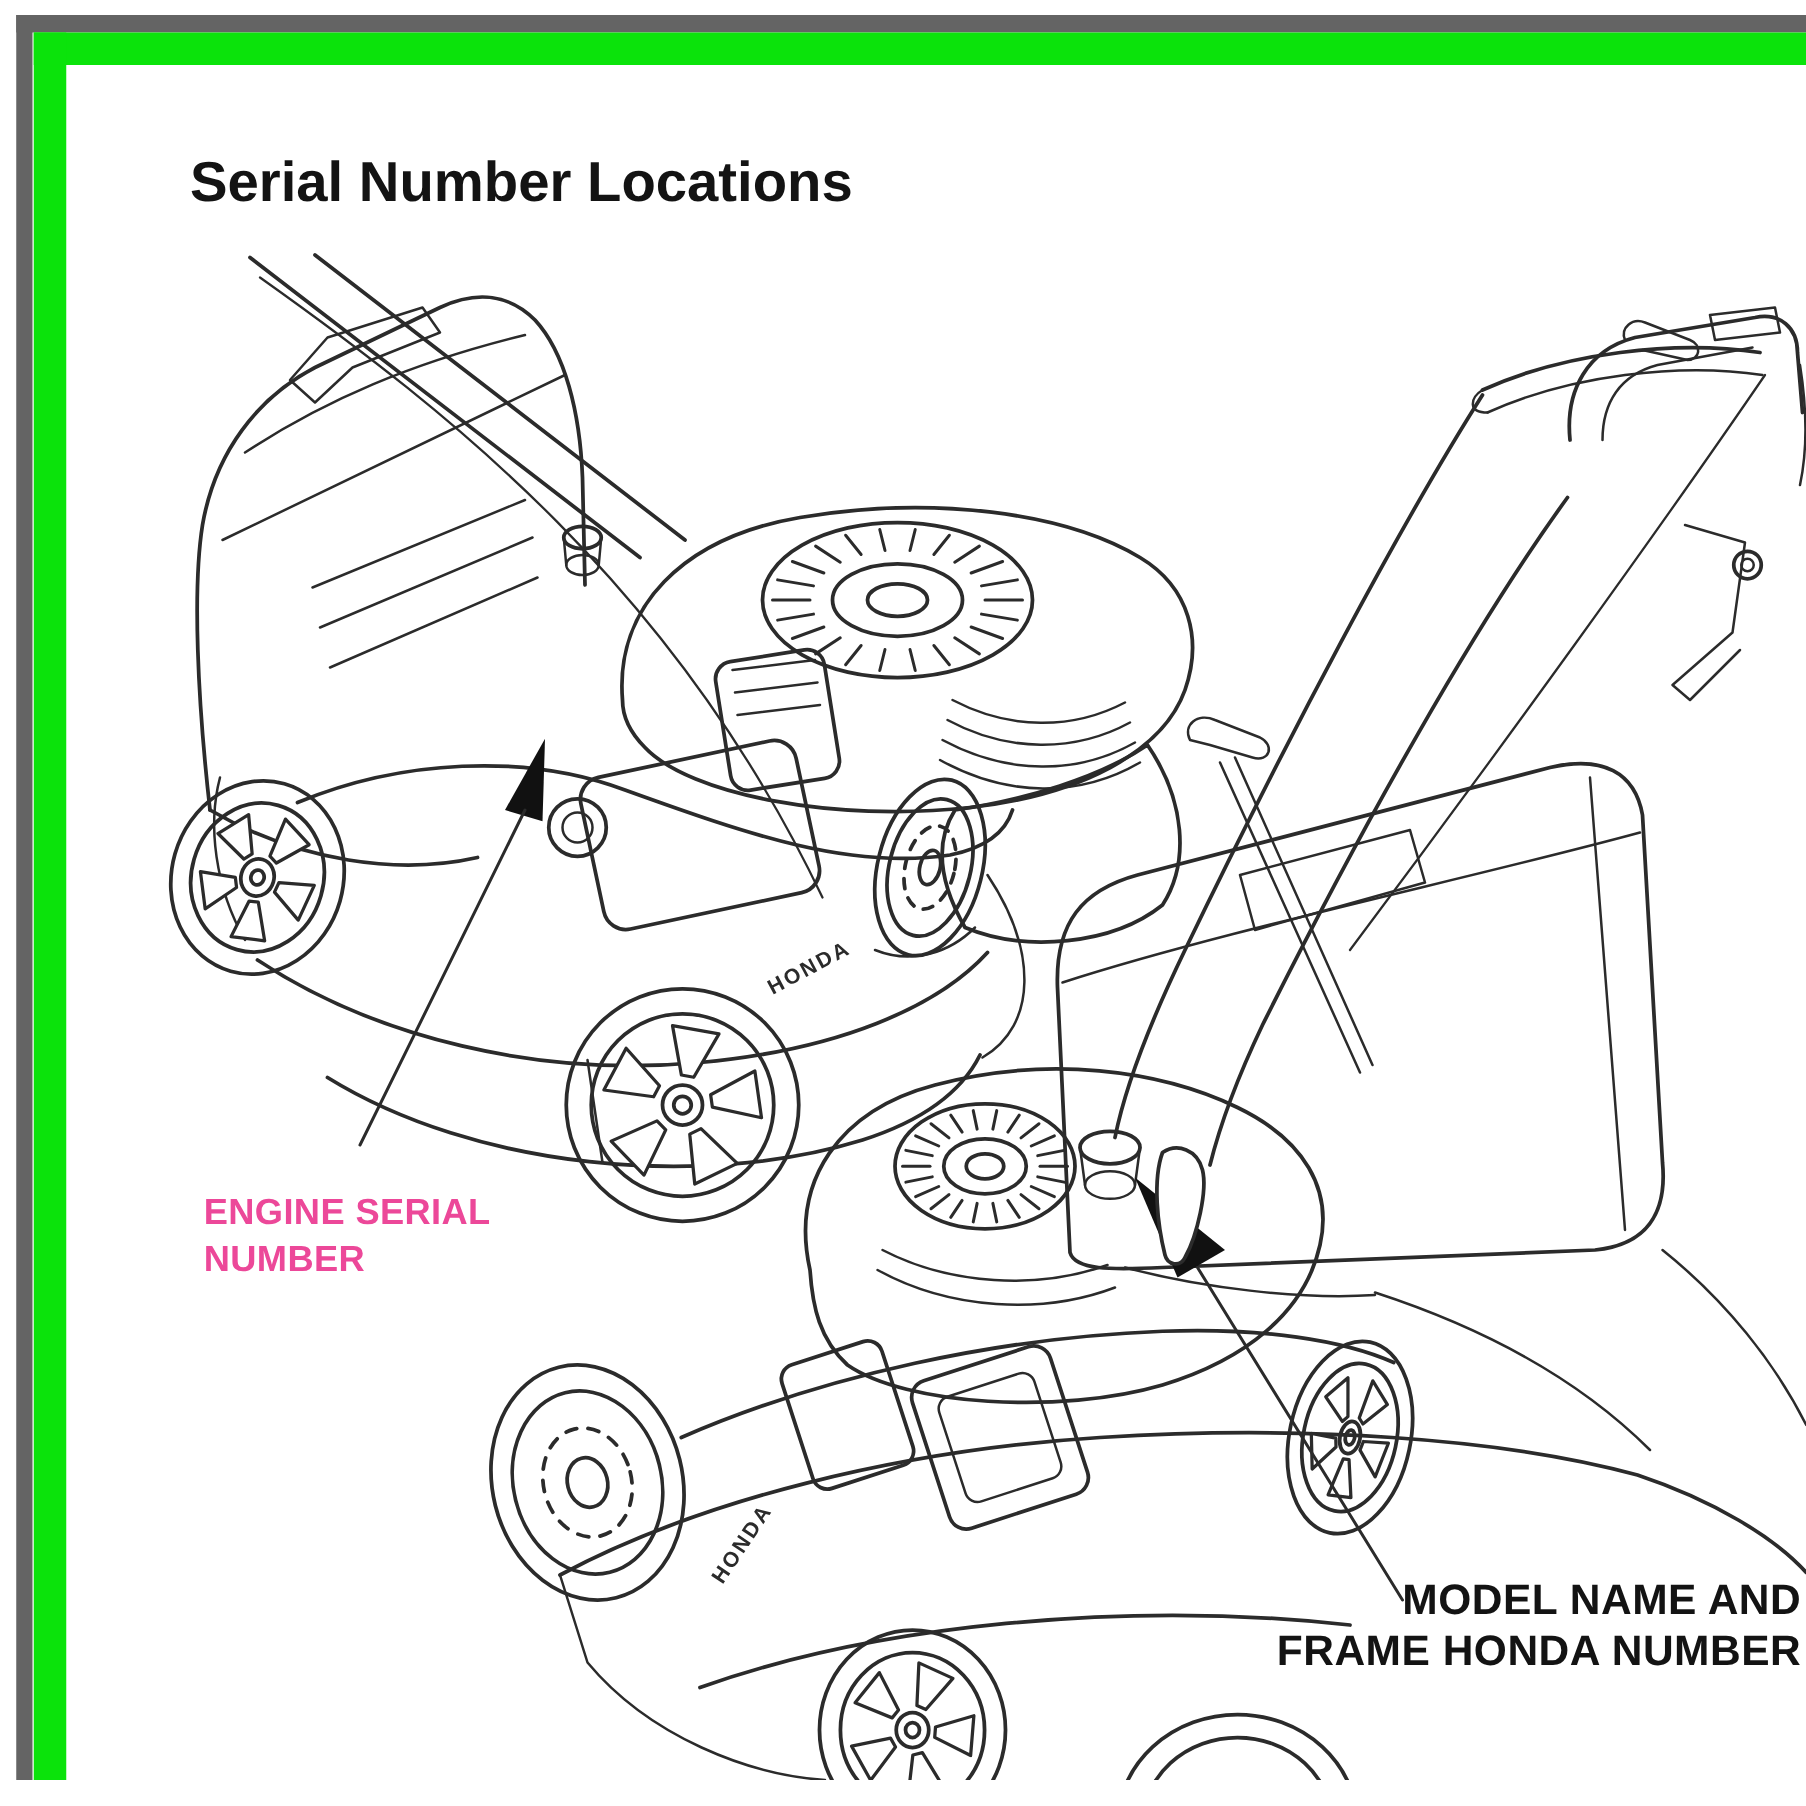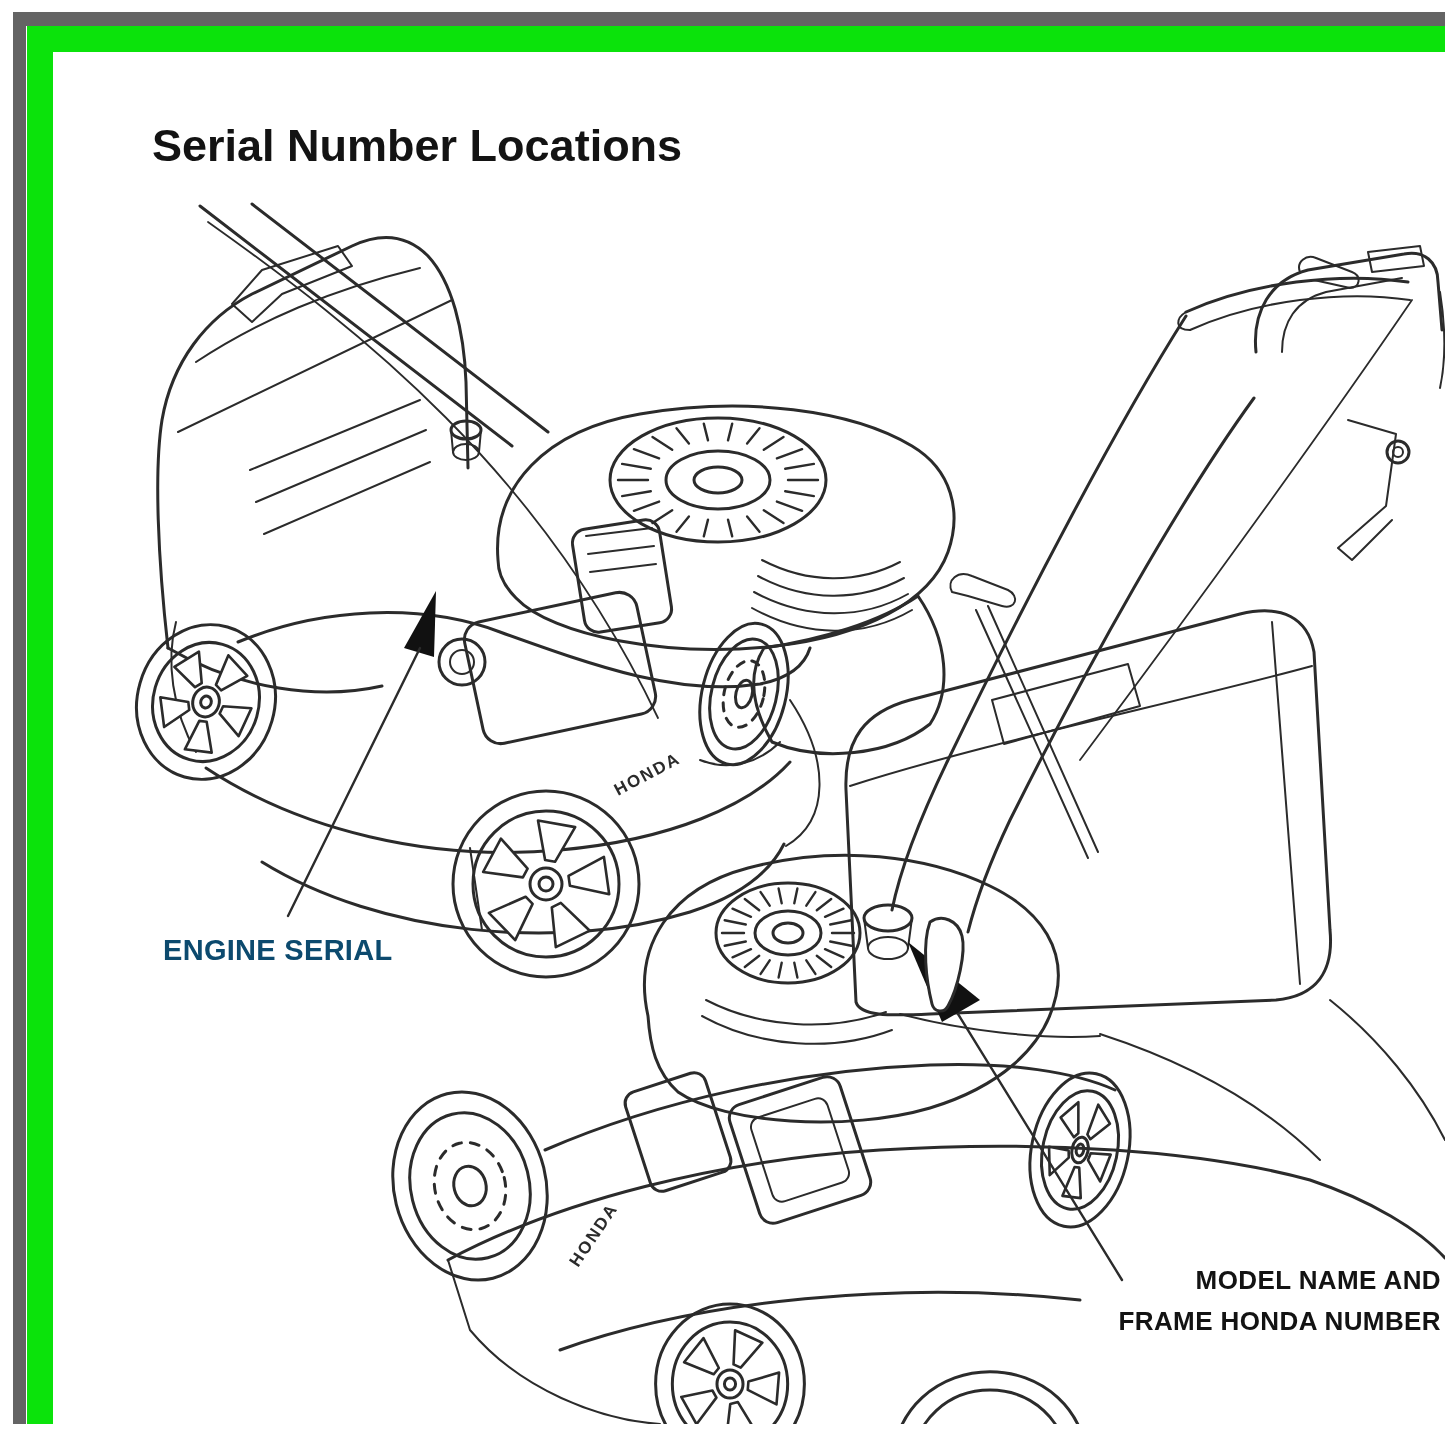--- a/index.html
+++ b/index.html
@@ -7,21 +7,21 @@
          font-family:"Liberation Sans",sans-serif;}
   .band{position:absolute;}
   .gray-top{left:13px;top:12px;right:0;height:14px;}
   .gray-left{left:13px;top:12px;width:13px;bottom:0;}
   .green-top{left:27px;top:26px;right:0;height:26px;}
   .green-left{left:27px;top:26px;width:26px;bottom:0;}
   .page-title{position:absolute;left:152px;top:90px;font-size:45px;font-weight:bold;
               letter-spacing:0px;white-space:nowrap;}
   .callout{position:absolute;font-weight:bold;white-space:nowrap;}
   .callout-left{left:163px;top:931px;font-size:29px;line-height:38px;letter-spacing:.3px;}
-  .callout-right{right:4px;top:1260px;font-size:26px;line-height:41px;text-align:right;letter-spacing:.4px;}
+  .callout-right{right:4px;top:1260px;font-size:34px;line-height:41px;text-align:right;letter-spacing:.4px;}
   svg.diagram{position:absolute;left:0;top:0;width:1445px;height:1445px;}
   svg.diagram *{stroke:currentColor;fill:none;stroke-width:3;stroke-linecap:round;stroke-linejoin:round;}
   svg.diagram .thin{stroke-width:2;}
   svg.diagram .hair{stroke-width:1.8;}
   svg.diagram .leader{stroke-width:2.4;}
   svg.diagram .arrow{stroke:none;}
   svg.diagram .wfill{fill:#ffffff;}
   svg.diagram .brand{stroke:none;fill:currentColor;font:bold 17px "Liberation Sans",sans-serif;letter-spacing:2px;}
   svg.diagram [data-ticks] line{stroke-width:2.4;}
   svg.diagram [data-holes] polygon{fill:#ffffff;stroke-width:2.6;}
@@ -283,22 +283,23 @@
       </g>
 
       <text class="brand" transform="translate(578,1268) rotate(-56)">HONDA</text>
 
       <polygon class="arrow" points="908,942 942,1022 980,1000" style="fill: rgb(17, 17, 17);"></polygon>
       <path class="wfill" d="M930,922 C942,914 958,920 962,936 C966,952 958,988 948,1006 C944,1014 934,1012 932,1004 C926,980 922,944 930,922 Z"></path>
       <line class="leader" x1="958" y1="1014" x2="1122" y2="1280"></line>
     </g>
   </svg>
 
-  <div class="callout callout-left" style="color: #0c4a6e;">
+  <div class="callout callout-left" style="color: #ec4899; margin-top: 20px;">
     <div>ENGINE SERIAL</div>
+    <div>NUMBER</div>
   </div>
 
   <div class="callout callout-right" style="color: rgb(19, 19, 19);">
     <div>MODEL NAME AND</div>
     <div>FRAME HONDA NUMBER</div>
   </div>
 
 </div>
 
 </body></html>

